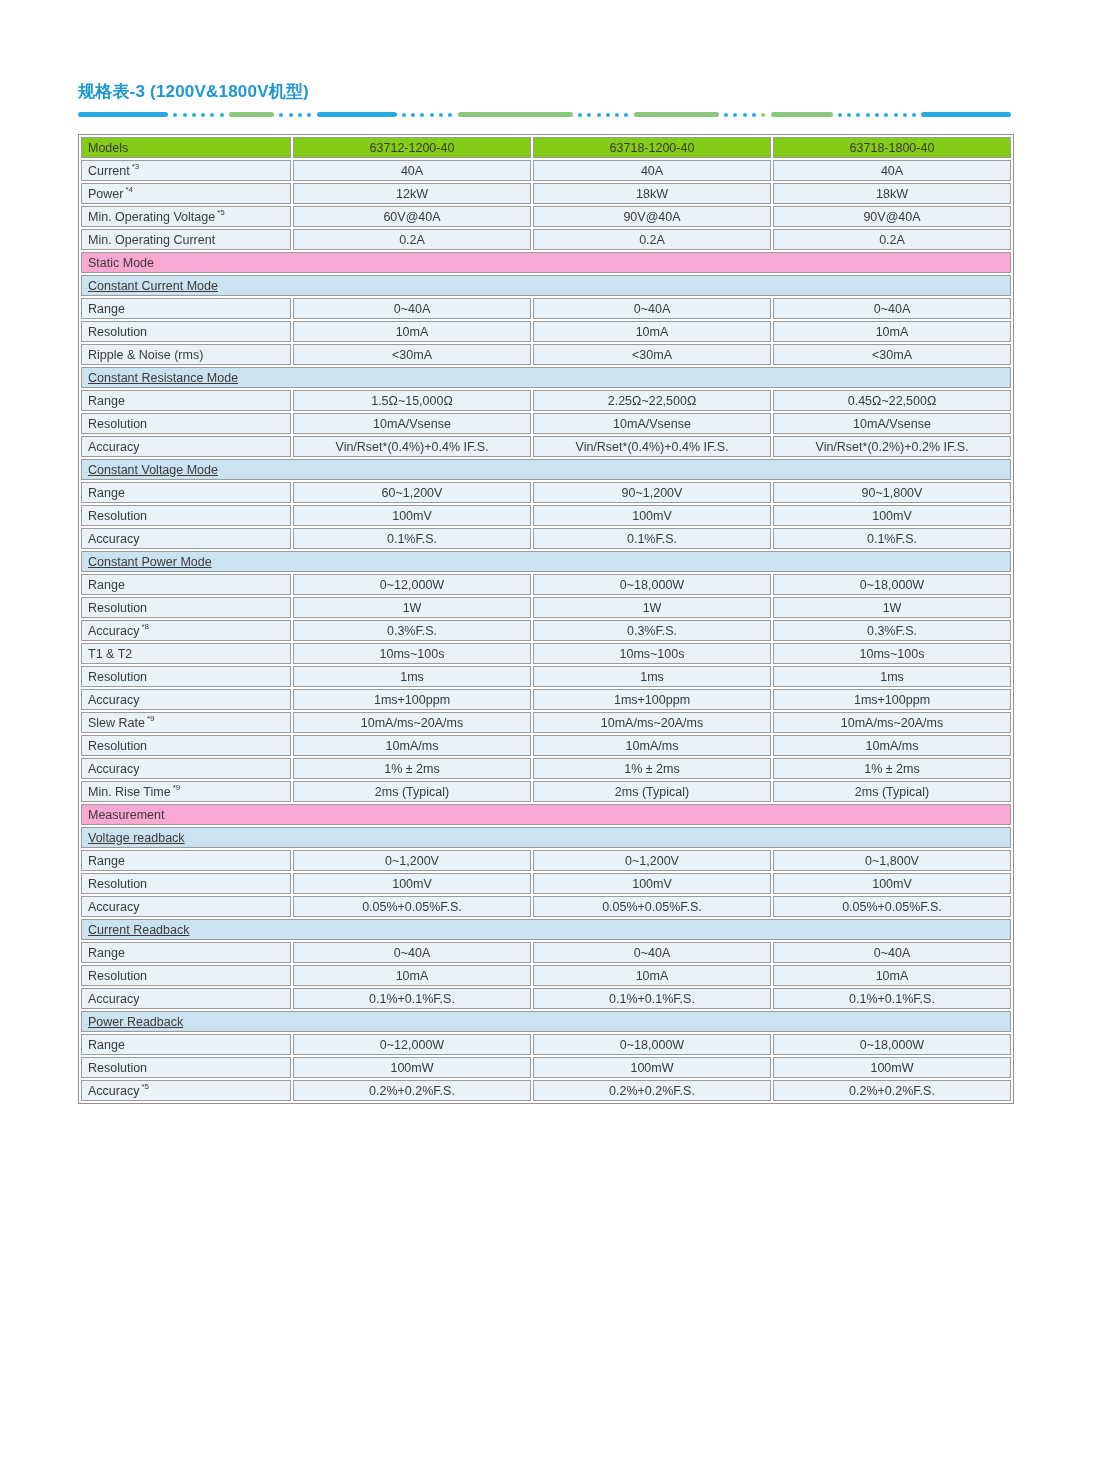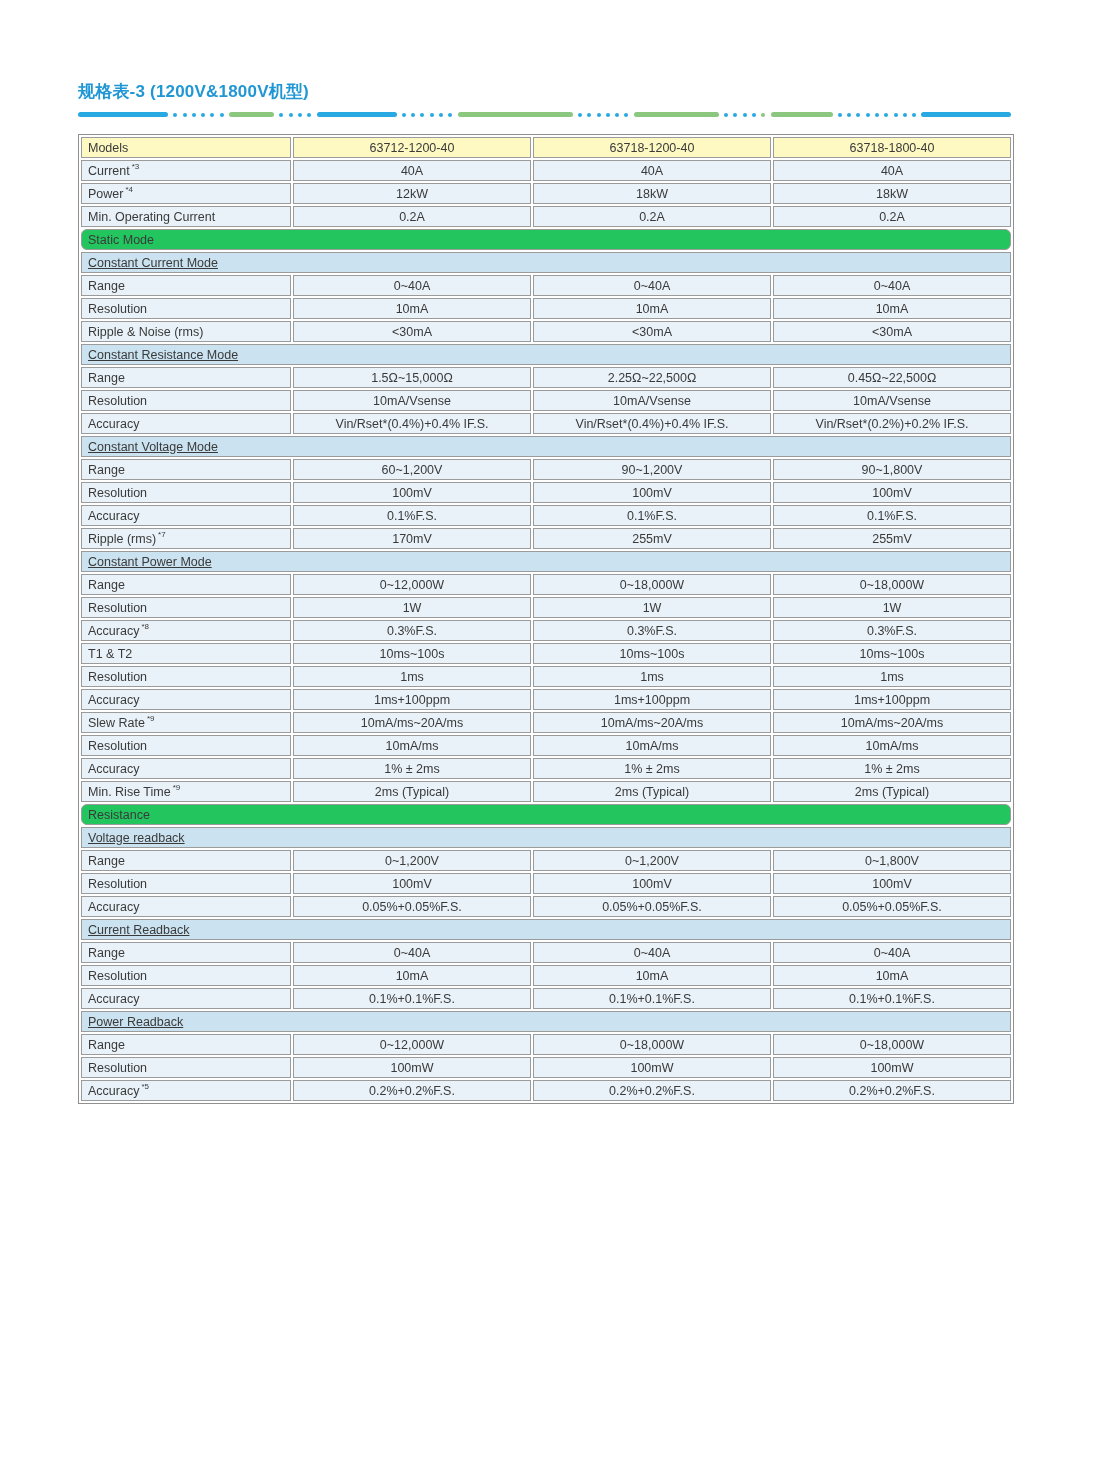--- a/index.html
+++ b/index.html
@@ -60,22 +60,22 @@
     font-size: 12.5px;
     color: #3A3A3A;
     border: 1px solid #9B9B9B;
     overflow: hidden;
     white-space: nowrap;
     vertical-align: middle;
   }
   td.lbl { text-align: left; padding: 0 6px; }
   td.val { text-align: center; padding: 0 3px; }
   td.data { background: #E9F2F9; }
-  td.hdr  { background: #fef9c3; }
-  td.sec  { background: #22c55e; border-radius: 6px; }
+  td.hdr  { background: #84cc16; }
+  td.sec  { background: #f9a8d4; }
   td.sub  { background: #CBE2F0; text-decoration: underline; }
   sup.fn {
     font-size: 8px;
     line-height: 0;
     margin-left: 2px;
   }
   .footer {
     position: absolute;
     top: 1404px;
     right: 62px;
@@ -158,20 +158,26 @@
             <td class="val data">40A</td>
             <td class="val data">40A</td>
           </tr>
           <tr>
             <td class="lbl data">Power<sup class="fn">*4</sup></td>
             <td class="val data">12kW</td>
             <td class="val data">18kW</td>
             <td class="val data">18kW</td>
           </tr>
           <tr>
+            <td class="lbl data">Min. Operating Voltage<sup class="fn">*5</sup></td>
+            <td class="val data">60V@40A</td>
+            <td class="val data">90V@40A</td>
+            <td class="val data">90V@40A</td>
+          </tr>
+          <tr>
             <td class="lbl data">Min. Operating Current</td>
             <td class="val data">0.2A</td>
             <td class="val data">0.2A</td>
             <td class="val data">0.2A</td>
           </tr>
           <tr>
             <td class="lbl sec" colspan="4">Static Mode</td>
           </tr>
           <tr>
             <td class="lbl sub" colspan="4">Constant Current Mode</td>
@@ -230,26 +236,20 @@
             <td class="val data">100mV</td>
             <td class="val data">100mV</td>
           </tr>
           <tr>
             <td class="lbl data">Accuracy</td>
             <td class="val data">0.1%F.S.</td>
             <td class="val data">0.1%F.S.</td>
             <td class="val data">0.1%F.S.</td>
           </tr>
           <tr>
-            <td class="lbl data">Ripple (rms)<sup class="fn">*7</sup></td>
-            <td class="val data">170mV</td>
-            <td class="val data">255mV</td>
-            <td class="val data">255mV</td>
-          </tr>
-          <tr>
             <td class="lbl sub" colspan="4">Constant Power Mode</td>
           </tr>
           <tr>
             <td class="lbl data">Range</td>
             <td class="val data">0~12,000W</td>
             <td class="val data">0~18,000W</td>
             <td class="val data">0~18,000W</td>
           </tr>
           <tr>
             <td class="lbl data">Resolution</td>
@@ -299,21 +299,21 @@
             <td class="val data">1% ± 2ms</td>
             <td class="val data">1% ± 2ms</td>
           </tr>
           <tr>
             <td class="lbl data">Min. Rise Time<sup class="fn">*9</sup></td>
             <td class="val data">2ms (Typical)</td>
             <td class="val data">2ms (Typical)</td>
             <td class="val data">2ms (Typical)</td>
           </tr>
           <tr>
-            <td class="lbl sec" colspan="4">Resistance</td>
+            <td class="lbl sec" colspan="4">Measurement</td>
           </tr>
           <tr>
             <td class="lbl sub" colspan="4">Voltage readback</td>
           </tr>
           <tr>
             <td class="lbl data">Range</td>
             <td class="val data">0~1,200V</td>
             <td class="val data">0~1,200V</td>
             <td class="val data">0~1,800V</td>
           </tr>

